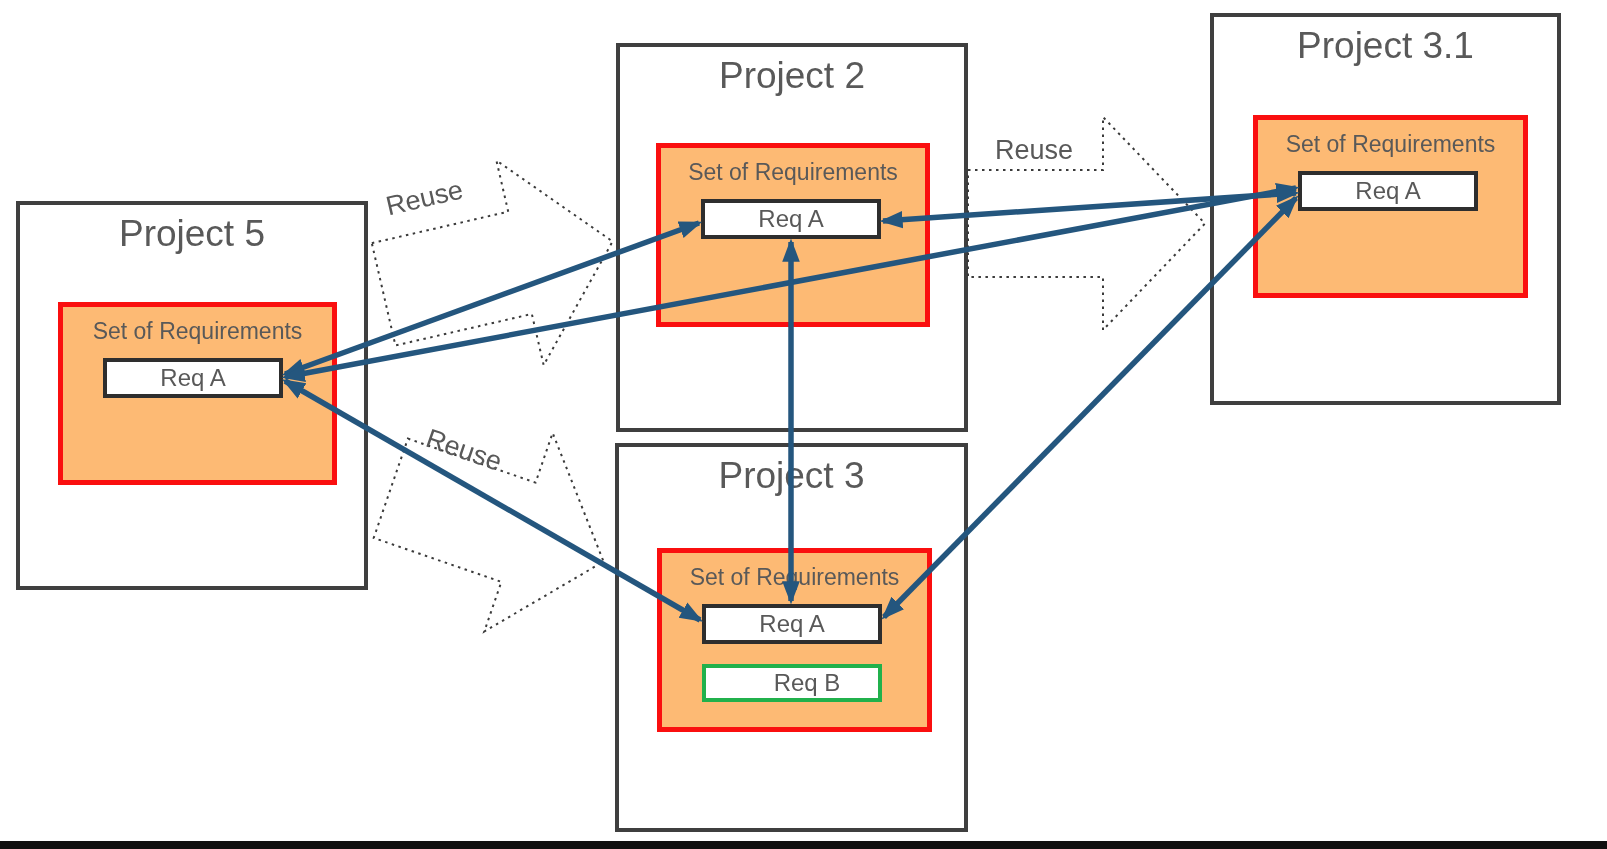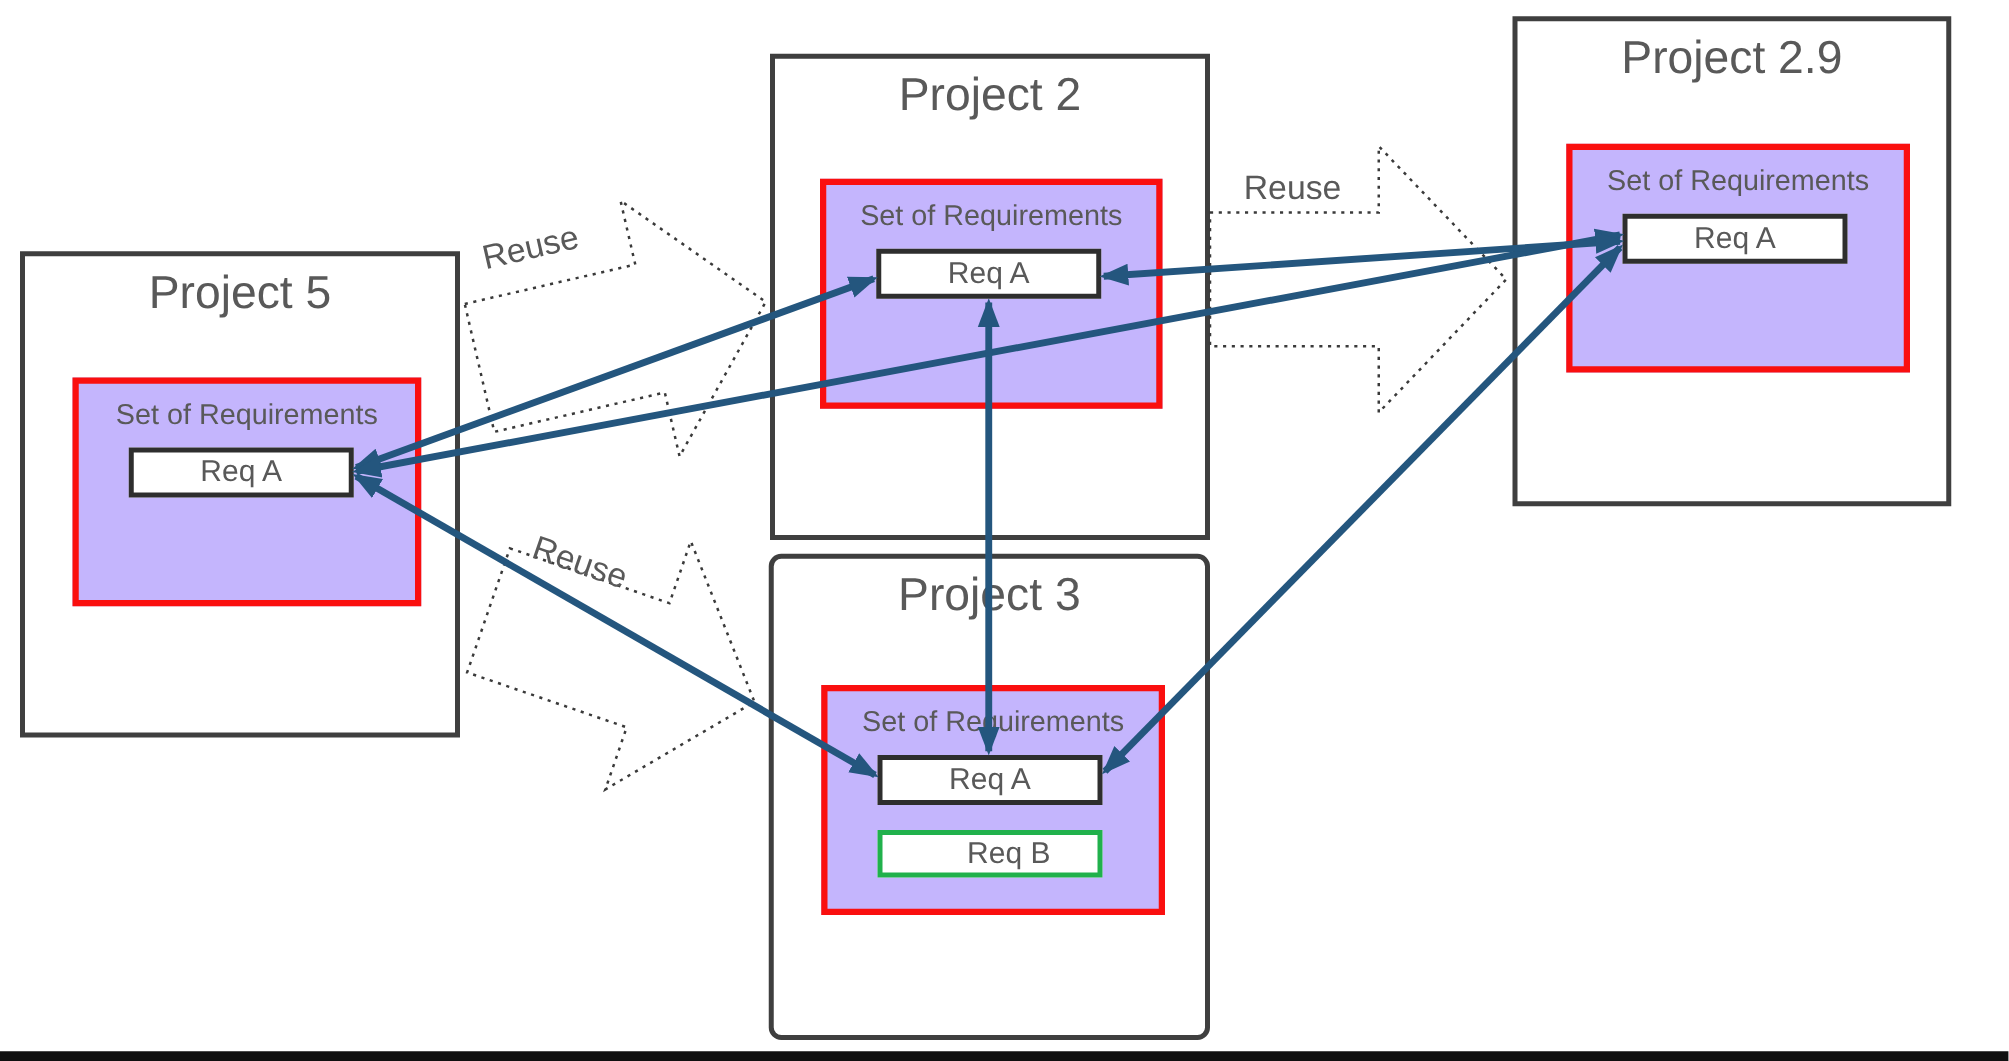--- a/index.html
+++ b/index.html
@@ -14,26 +14,26 @@
   }
   html,body{margin:0;padding:0;background:#ffffff;}
   .canvas{
     position:relative;width:1607px;height:849px;background:#ffffff;
     overflow:hidden;font-family:"Liberation Sans", sans-serif;
   }
   .project{position:absolute;border:4px solid var(--project_border);background:#ffffff;box-sizing:border-box;}
   .p1{left:16px;top:201px;width:352px;height:389px;}
   .p2{left:616px;top:43px;width:352px;height:389px;}
   .p21{left:1210px;top:13px;width:351px;height:392px;}
-  .p3{left:615px;top:443px;width:353px;height:389px;border-radius:10px;}
+  .p3{left:615px;top:443px;width:353px;height:389px;}
   .project-title{
     text-align:center;margin-top:9px;font-size:37px;line-height:1.1;
     color:var(--label_text);white-space:nowrap;
   }
-  .req-set{position:absolute;border:5px solid var(--set_border);background:#c4b5fd;box-sizing:border-box;}
+  .req-set{position:absolute;border:5px solid var(--set_border);background:#fdba74;box-sizing:border-box;}
   .p1 .req-set{left:38px;top:97px;width:279px;height:183px;}
   .p2 .req-set{left:36px;top:96px;width:274px;height:184px;}
   .p21 .req-set{left:39px;top:98px;width:275px;height:183px;}
   .p3 .req-set{left:38px;top:101px;width:275px;height:184px;}
   .req-set-label{text-align:center;margin-top:11px;font-size:23px;color:var(--label_text);white-space:nowrap;}
   .req-box{
     position:absolute;left:40px;top:51px;width:180px;height:40px;
     border:4px solid var(--req_border);background:#ffffff;box-sizing:border-box;
     display:flex;align-items:center;justify-content:center;
     font-size:24px;color:var(--label_text);
@@ -68,21 +68,21 @@
     <div class="project-title">Project 2</div>
     <div class="req-set">
       <div class="req-set-label">Set of Requirements</div>
       <div class="req-box">
         <span>Req A</span>
       </div>
     </div>
   </div>
 
   <div class="project p21">
-    <div class="project-title">Project 2.9</div>
+    <div class="project-title">Project 3.1</div>
     <div class="req-set">
       <div class="req-set-label">Set of Requirements</div>
       <div class="req-box">
         <span>Req A</span>
       </div>
     </div>
   </div>
 
   <div class="project p3">
     <div class="project-title">Project 3</div>

